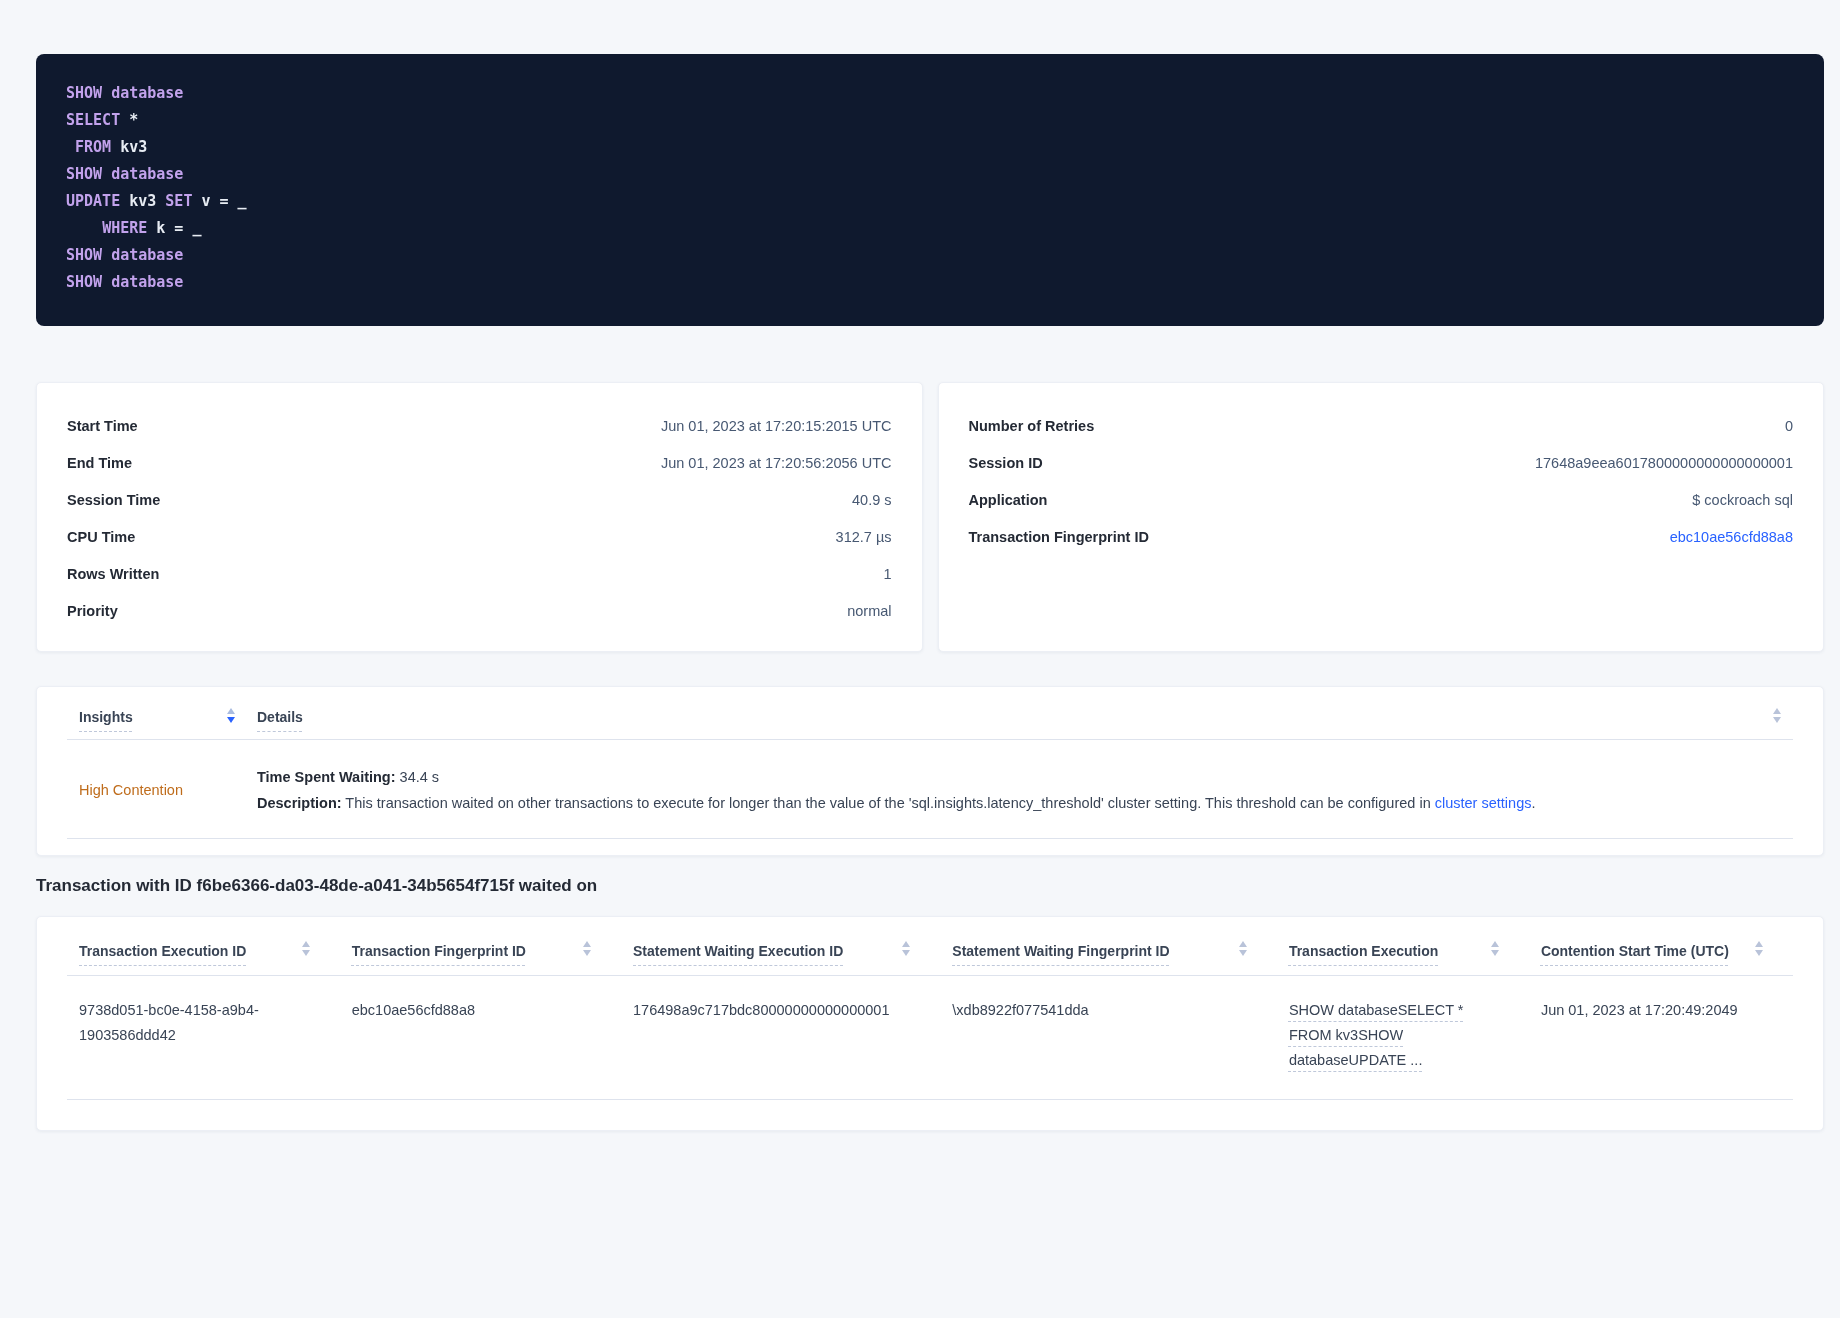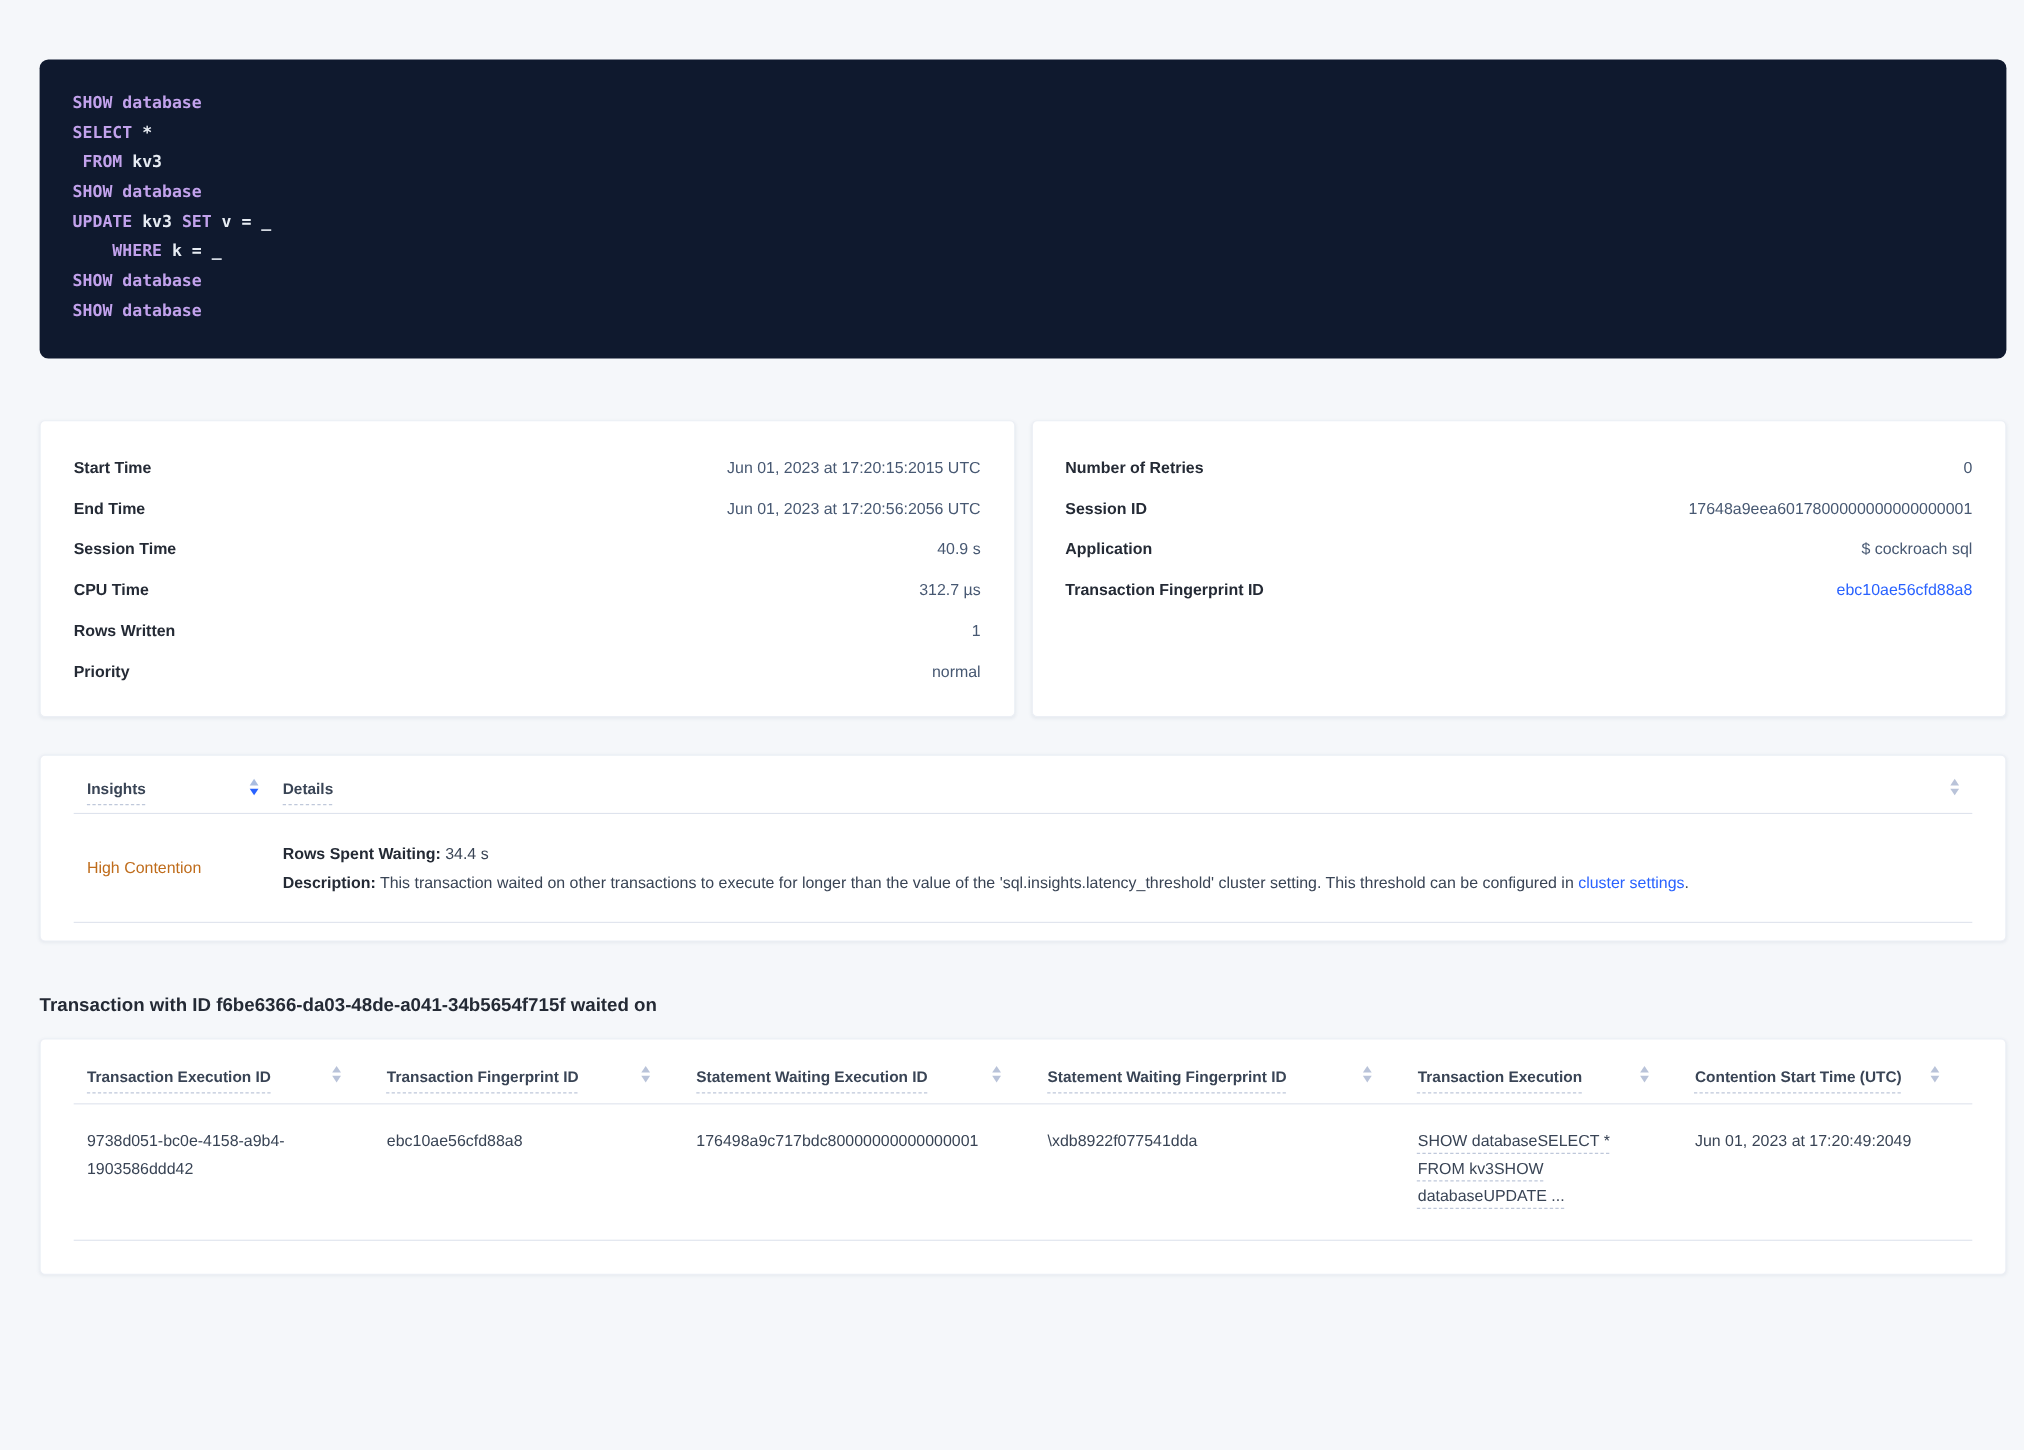--- a/index.html
+++ b/index.html
@@ -62,21 +62,21 @@
   .ins-col1 { width:178px; display:flex; align-items:center; justify-content:space-between; padding-right:22px; }
   .ins-spacer { flex:1; }
   .divider { border-top:1px solid #dee3ed; }
   .insights-row { display:flex; align-items:center; padding:24px 12px 22px; }
   .insight-badge { width:178px; font-size:14.5px; color:#bf6c1b; }
   .insight-details { flex:1; font-size:14.5px; line-height:26px; color:#394455; }
   .bold-lab { font-weight:700; color:#242a35; }
   .desc-link { color:#2962ff; cursor:pointer; }
 
   
-  .section-heading { margin-top:48px; font-size:17px; font-weight:700; color:#242a35; }
+  .section-heading { margin-top:20px; font-size:17px; font-weight:700; color:#242a35; }
   .waited-card { margin-top:20px; padding:26px 30px 30px; min-height:205px; }
   .wtable { width:100%; }
   .wt-header, .wt-row { display:grid; grid-template-columns:15.8% 16.3% 18.5% 19.5% 14.6% auto; }
   .wt-th { display:flex; align-items:flex-start; justify-content:flex-start; padding:0 30px 0 12px; }
   .wt-th .sort { margin-left:auto; }
   .wt-header { padding-bottom:16px; }
   .wt-row { padding:22px 0 26px; }
   .wt-td { padding:0 40px 0 12px; font-size:14.5px; line-height:25px; color:#394455; overflow-wrap:break-word; }
   .stmt-link {
     display:inline-block; max-width:175px; cursor:pointer; color:#394455;
@@ -157,21 +157,21 @@
       <span class="ins-spacer"></span>
       <span class="sort">
           <i class="tri-up"></i>
           <i class="tri-down"></i>
         </span>
     </div>
     <div class="divider"></div>
     <div class="insights-row">
       <div class="insight-badge">High Contention</div>
       <div class="insight-details">
-        <div><span class="bold-lab">Rows Spent Waiting:</span><span> 34.4 s</span></div>
+        <div><span class="bold-lab">Time Spent Waiting:</span><span> 34.4 s</span></div>
         <div><span class="bold-lab">Description:</span><span> This transaction waited on other transactions to execute for longer than the value of the 'sql.insights.latency_threshold' cluster setting. This threshold can be configured in </span><span class="desc-link">cluster settings</span><span>.</span></div>
       </div>
     </div>
     <div class="divider"></div>
   </div>
 
   <h2 class="section-heading">Transaction with ID f6be6366-da03-48de-a041-34b5654f715f waited on</h2>
 
   <div class="card waited-card">
     <div class="wtable">

